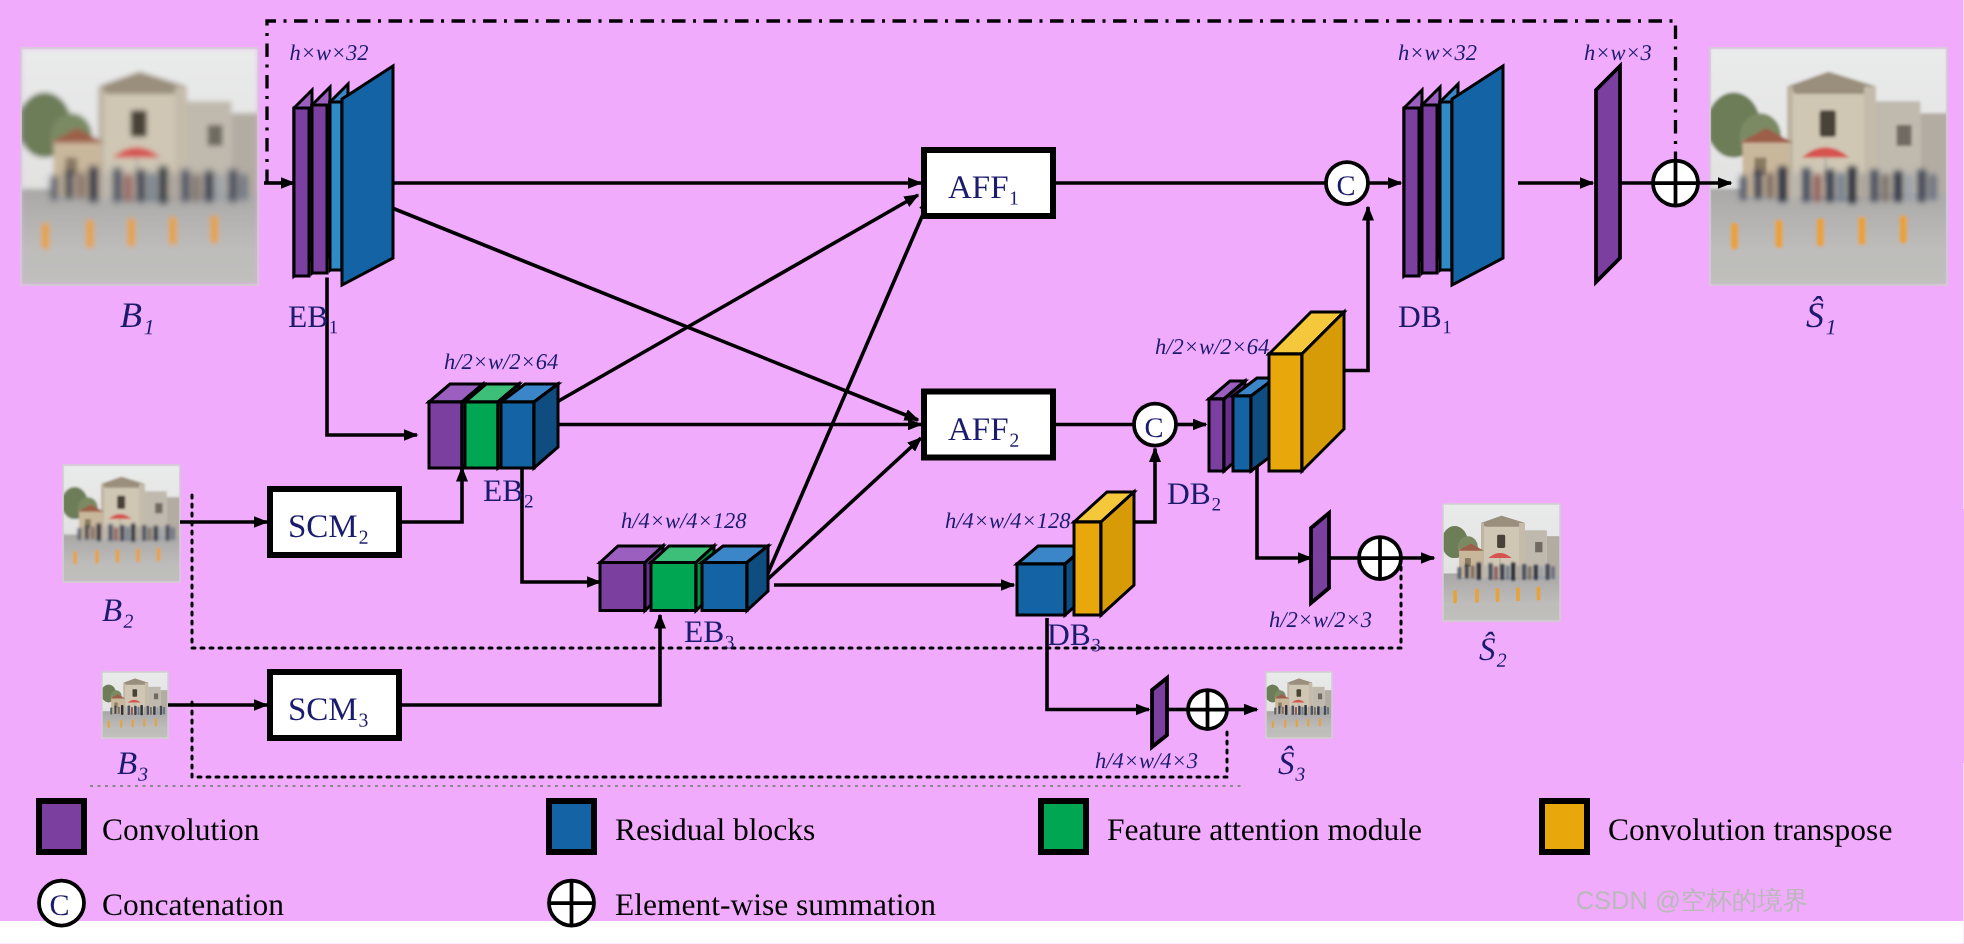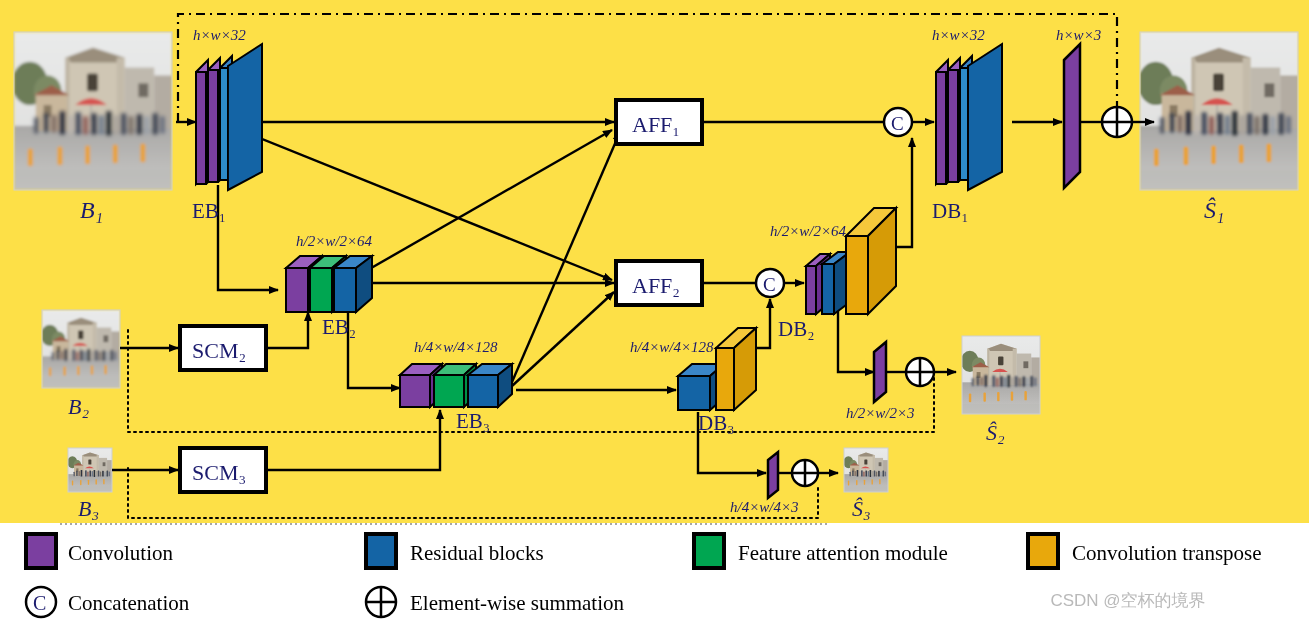--- a/index.html
+++ b/index.html
@@ -1,17 +1,17 @@
 <!DOCTYPE html>
 <html><head>
 <meta charset="utf-8">
 <style>
   html,body{margin:0;padding:0;background:#fff;}
   body{width:1309px;height:629px;font-family:"Liberation Serif",serif;overflow:hidden;}
-  #stage{position:relative;width:1309px;height:523px;background:#fde047;}
+  #stage{position:relative;width:1309px;height:614px;background:#f0abfc;}
   svg{position:absolute;left:0;top:0;}
   .lbl{font-family:"Liberation Serif",serif;fill:#1b1b6e;}
   .dimlbl{font-family:"Liberation Serif",serif;fill:#1b1b6e;font-size:15px;font-style:italic;}
   .legendtxt{font-family:"Liberation Serif",serif;font-size:21px;fill:#000;}
   .wm{font-family:"Liberation Sans",sans-serif;font-size:17px;fill:#b9b9b9;}
 </style>
 </head>
 <body>
 
 <div id="stage">

